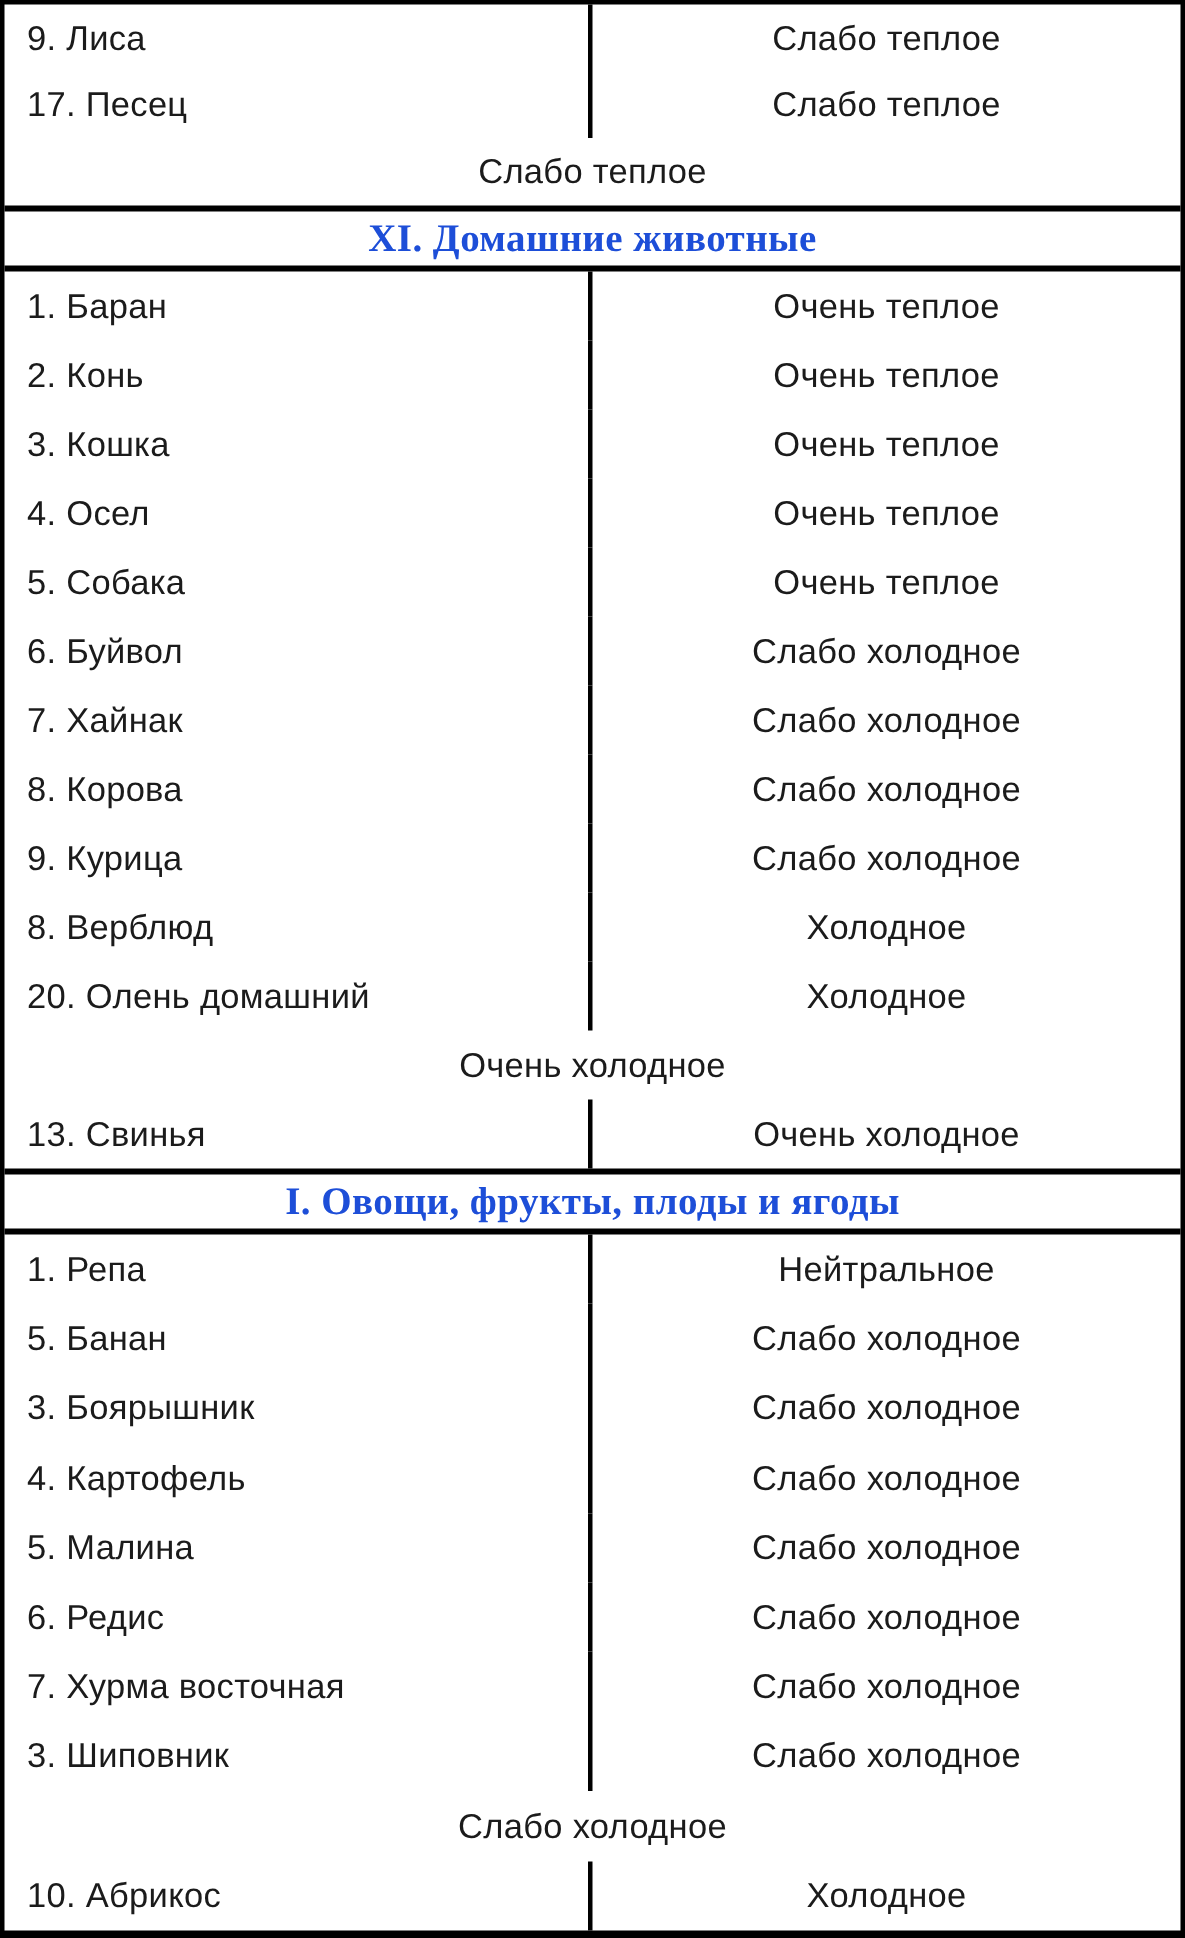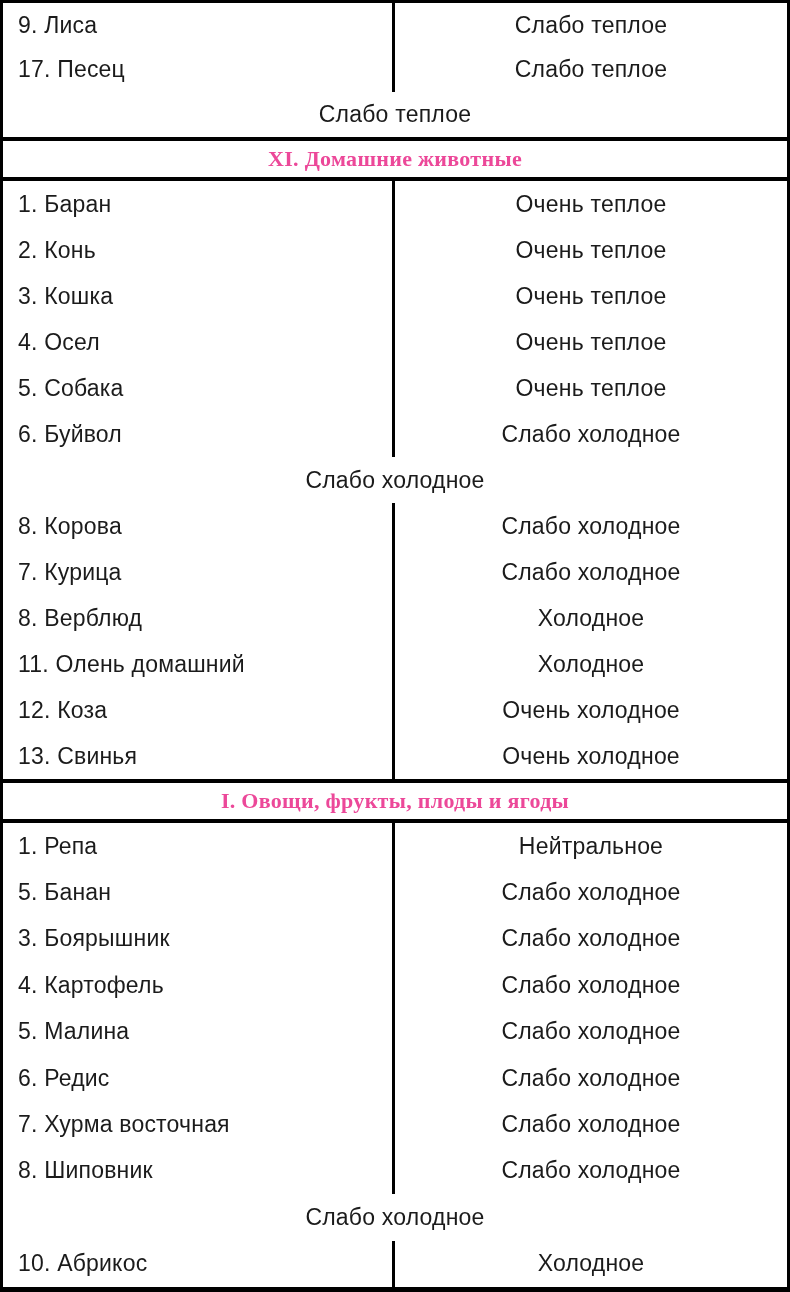--- a/index.html
+++ b/index.html
@@ -41,23 +41,23 @@
   .theader {
     box-sizing: border-box;
     height: 44px;
     border-top: 4px solid #000000;
     border-bottom: 4px solid #000000;
     display: flex;
     align-items: center;
     justify-content: center;
     font-family: "Liberation Serif", serif;
     font-weight: bold;
-    font-size: 22px;
+    font-size: 26px;
     letter-spacing: 0.3px;
-    color: #ec4899;
+    color: #1d4ed8;
   }
   .row {
     display: flex;
     min-height: 0;
   }
   .cell {
     display: flex;
     align-items: center;
     font-size: 23px;
     letter-spacing: 0.2px;
@@ -125,45 +125,45 @@
     <div class="cell left">5. Собака</div>
     <div class="cell right">Очень теплое</div>
   </div>
 
   <div class="row">
     <div class="cell left">6. Буйвол</div>
     <div class="cell right">Слабо холодное</div>
   </div>
 
   <div class="row">
+    <div class="cell left">7. Хайнак</div>
     <div class="cell right">Слабо холодное</div>
   </div>
 
   <div class="row">
     <div class="cell left">8. Корова</div>
     <div class="cell right">Слабо холодное</div>
   </div>
 
   <div class="row">
-    <div class="cell left">7. Курица</div>
+    <div class="cell left">9. Курица</div>
     <div class="cell right">Слабо холодное</div>
   </div>
 
   <div class="row">
     <div class="cell left">8. Верблюд</div>
     <div class="cell right">Холодное</div>
   </div>
 
   <div class="row">
-    <div class="cell left">11. Олень домашний</div>
+    <div class="cell left">20. Олень домашний</div>
     <div class="cell right">Холодное</div>
   </div>
 
   <div class="row">
-    <div class="cell left">12. Коза</div>
     <div class="cell right">Очень холодное</div>
   </div>
 
   <div class="row">
     <div class="cell left">13. Свинья</div>
     <div class="cell right">Очень холодное</div>
   </div>
 </div>
     </section>
 
@@ -199,21 +199,21 @@
     <div class="cell left">6. Редис</div>
     <div class="cell right">Слабо холодное</div>
   </div>
 
   <div class="row">
     <div class="cell left">7. Хурма восточная</div>
     <div class="cell right">Слабо холодное</div>
   </div>
 
   <div class="row">
-    <div class="cell left">8. Шиповник</div>
+    <div class="cell left">3. Шиповник</div>
     <div class="cell right">Слабо холодное</div>
   </div>
 
   <div class="row">
     <div class="cell right">Слабо холодное</div>
   </div>
 
   <div class="row">
     <div class="cell left">10. Абрикос</div>
     <div class="cell right">Холодное</div>

